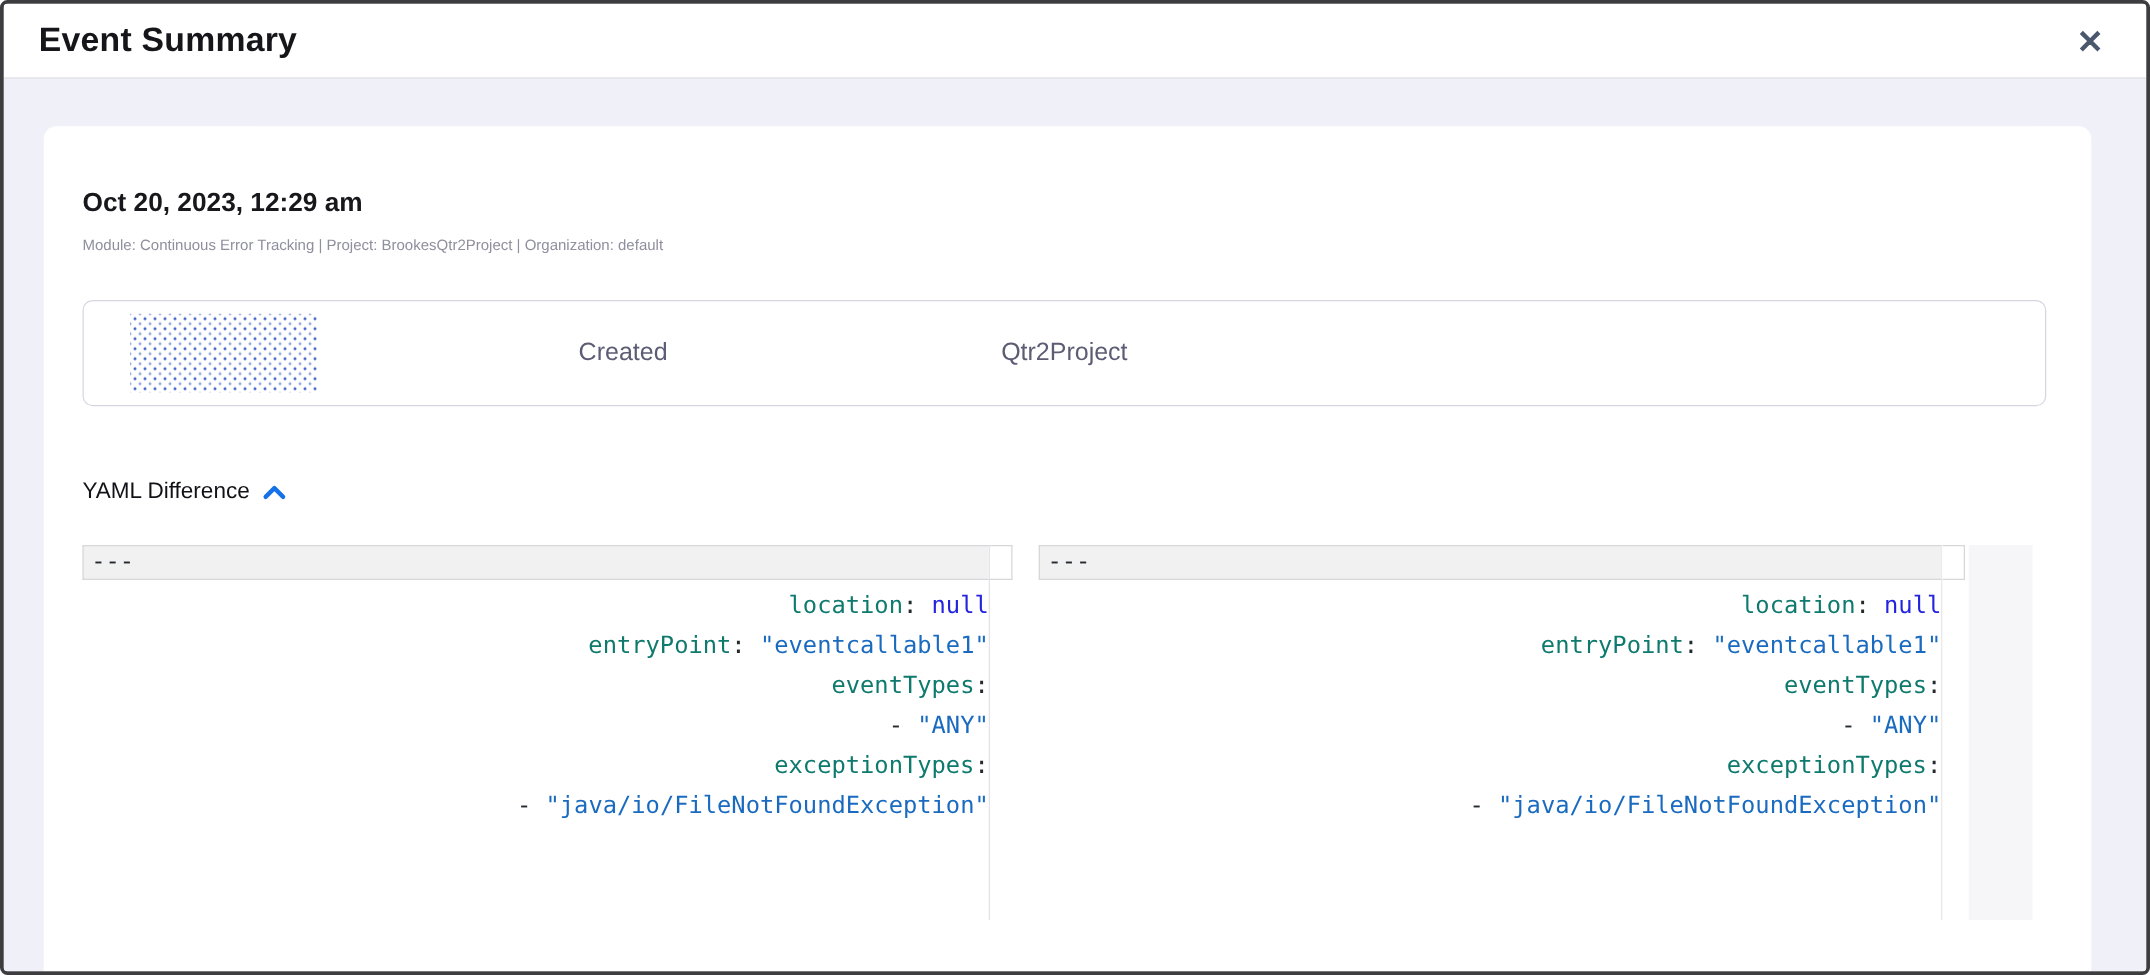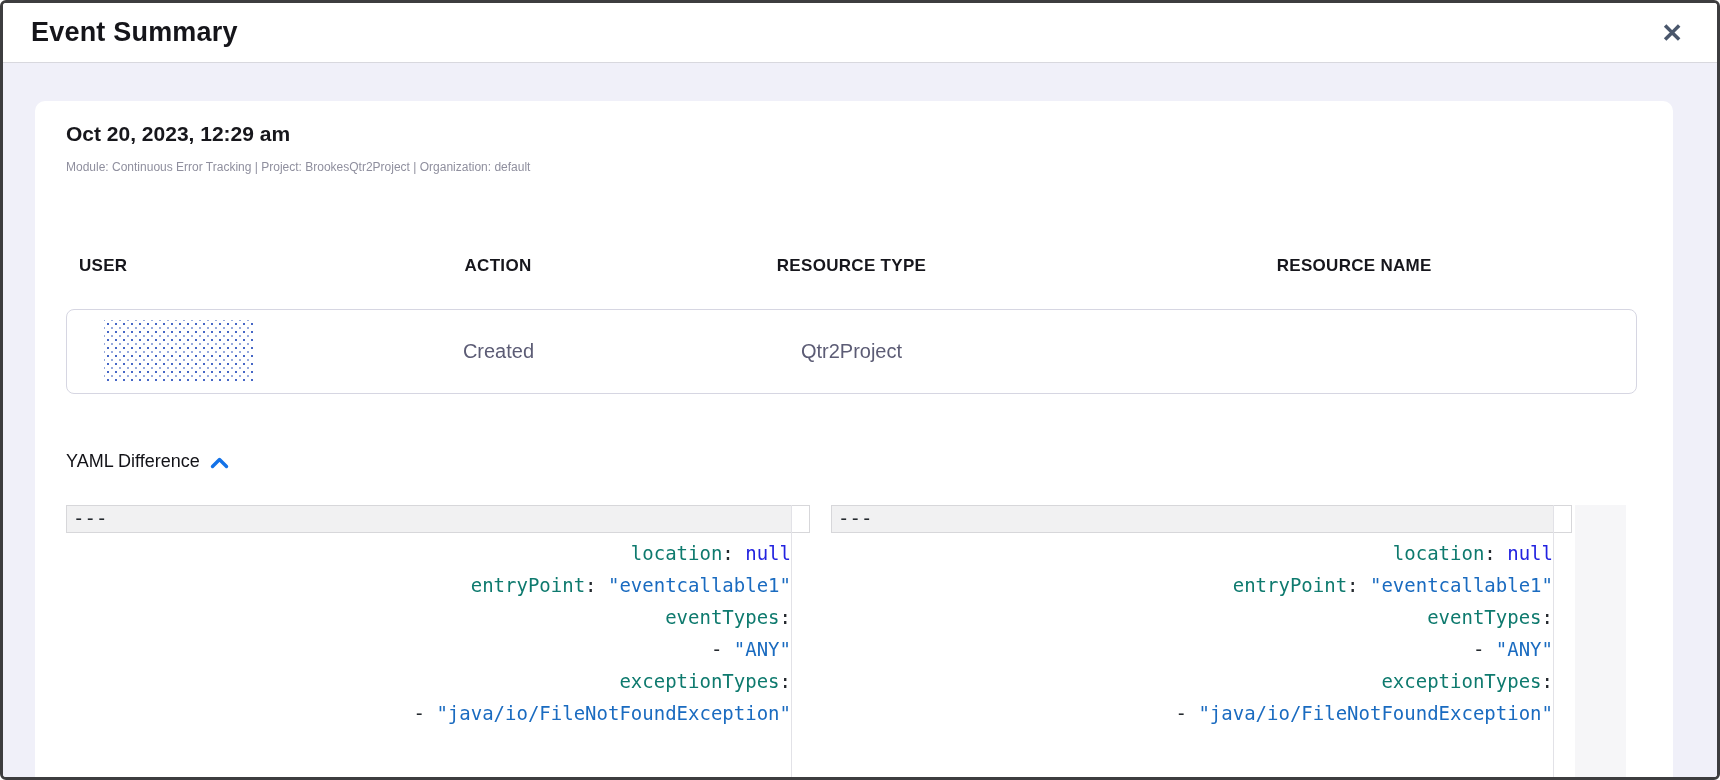--- a/index.html
+++ b/index.html
@@ -49,21 +49,21 @@
   .modal-body {
     height: 714px;
     background: #f0f0f9;
     padding: 38px 44px 0 32px;
     overflow: hidden;
   }
   .card {
     background: #ffffff;
     border-radius: 10px 10px 0 0;
     height: 100%;
-    padding: 20px 36px 0 31px;
+    padding: 49px 36px 0 31px;
     overflow: hidden;
   }
 
   .event-date {
     font-size: 21px;
     font-weight: 700;
     color: #17171c;
     line-height: 26px;
   }
   .event-meta {
@@ -193,26 +193,20 @@
       <span class="close-x">✕</span>
     </button>
   </div>
 
   <div class="modal-body">
     <div class="card">
 
       <div class="event-date">Oct 20, 2023, 12:29 am</div>
       <div class="event-meta">Module: Continuous Error Tracking | Project: BrookesQtr2Project | Organization: default</div>
 
-      <div class="tbl-head">
-        <div class="th th-user">USER</div>
-        <div class="th">ACTION</div>
-        <div class="th">RESOURCE TYPE</div>
-        <div class="th">RESOURCE NAME</div>
-      </div>
 
       <div class="tbl-row">
         <div class="td td-user">
           <div class="redacted-avatar"></div>
         </div>
         <div class="td">Created</div>
         <div class="td">Qtr2Project</div>
       </div>
 
       <div class="yaml-toggle">

